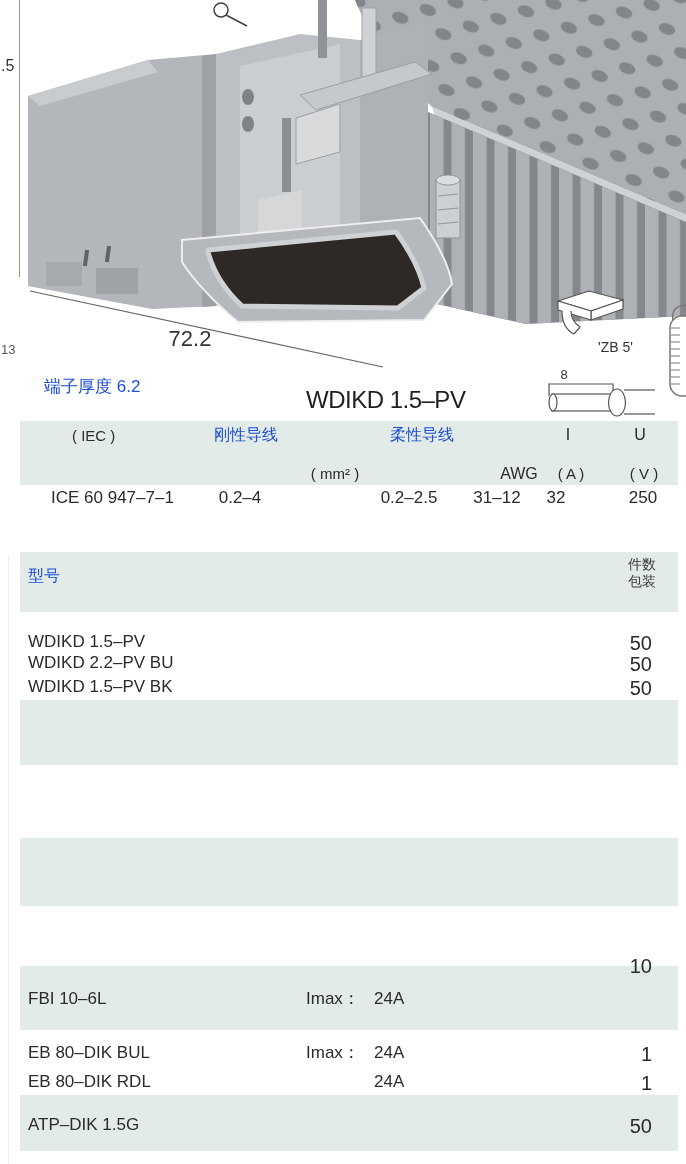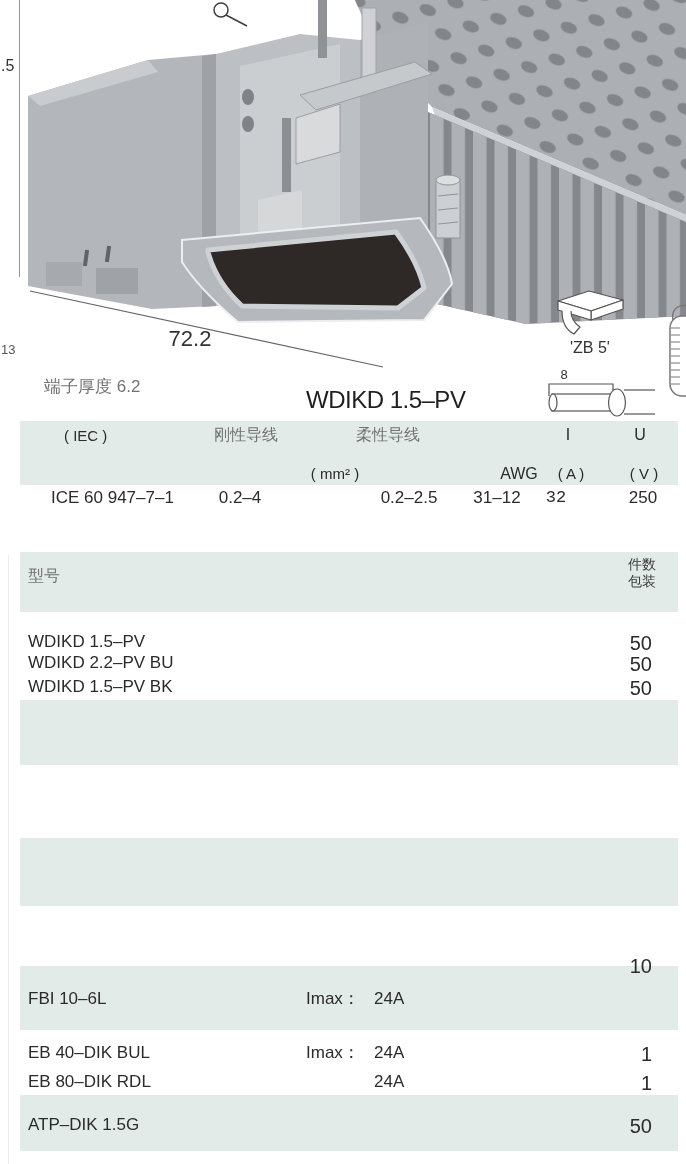--- a/index.html
+++ b/index.html
@@ -6,21 +6,21 @@
   body{
     width:686px;height:1164px;position:relative;overflow:hidden;
     background:#ffffff;color:#2b2b2b;
     font-family:"Liberation Sans","DejaVu Sans",sans-serif;
   }
   .t{position:absolute;white-space:nowrap;line-height:1.15;}
   .c{transform:translateX(-50%);}
   .band{position:absolute;left:20px;width:658px;background:#e2ebe8;}
   .qty{position:absolute;right:34px;text-align:right;font-size:20px;}
   .model{position:absolute;left:28px;font-size:17px;}
-  .cjk{color:#737373;}
+  .cjk{color:#1d4ed8;}
   .edge-shadow{position:absolute;left:8px;top:555px;width:1px;height:609px;background:#ededed;}
   .fs15{font-size:15px;}.fs16{font-size:16px;}.fs17{font-size:17px;}
   .qty-header{position:absolute;right:30px;top:556px;text-align:right;font-size:14px;line-height:17px;color:#3a3a3a;}
   .title{font-size:24px;letter-spacing:-0.5px;color:#1f1f1f;}
   .dim{color:#333;}
   svg{display:block;}
 </style>
 </head>
 <body>
 
@@ -127,41 +127,41 @@
     <line x1="624" y1="414" x2="655" y2="414" stroke="#555" stroke-width="1.2"></line>
     <ellipse cx="617" cy="402.5" rx="8.5" ry="13.5" fill="#ffffff" stroke="#555" stroke-width="1.2"></ellipse>
   </g>
 </svg>
 
 <div class="t fs16 dim" style="left:1px;top:57px;">.5</div>
 <div class="t dim" style="left:1px;top:343px;font-size:13px;color:#555;">13</div>
 <div class="t c dim" style="left:190px;top:326px;font-size:22px;">72.2</div>
 <div class="t fs17 cjk" style="left:44px;top:377px;">端子厚度 6.2</div>
 <div class="t title" style="left:306px;top:386px;">WDIKD 1.5–PV</div>
-<div class="t dim" style="left:570px;top:339px;font-size:16px;">'ZB 5'</div>
+<div class="t dim" style="left:598px;top:339px;font-size:14px;">'ZB 5'</div>
 <div class="t c dim" style="left:564px;top:368px;font-size:13px;">8</div>
 
 <div class="band" style="top: 421px; height: 64px; background: rgb(226, 235, 232);"></div>
 
-<div class="t fs15" style="left:64px;top:427px;">( IEC )</div>
+<div class="t fs15" style="left:72px;top:427px;">( IEC )</div>
 <div class="t c fs16 cjk" style="left:246px;top:426px;">刚性导线</div>
-<div class="t c fs16 cjk" style="left:388px;top:426px;">柔性导线</div>
+<div class="t c fs16 cjk" style="left:422px;top:426px;">柔性导线</div>
 <div class="t c fs16" style="left:568px;top:426px;">I</div>
 <div class="t c fs16" style="left:640px;top:426px;">U</div>
 
 <div class="t c fs15" style="left:335px;top:465px;">( mm² )</div>
 <div class="t c fs16" style="left:519px;top:465px;">AWG</div>
 <div class="t c fs15" style="left:571px;top:465px;">( A )</div>
 <div class="t c fs15" style="left:644px;top:465px;">( V )</div>
 
 <div class="t fs17" style="left:51px;top:488px;">ICE 60 947–7–1</div>
 <div class="t c fs17" style="left:240px;top:488px;">0.2–4</div>
 <div class="t c fs17" style="left:409px;top:488px;">0.2–2.5</div>
 <div class="t c fs17" style="left:497px;top:488px;">31–12</div>
-<div class="t c fs17" style="left:556px;top:488px;font-family:Liberation Mono, monospace;">32</div>
+<div class="t c fs17" style="left:556px;top:488px;">32</div>
 <div class="t c fs17" style="left:643px;top:488px;">250</div>
 
 <div class="band" style="top: 552px; height: 60px; background: rgb(226, 235, 232);"></div>
 <div class="t fs16 cjk" style="left:28px;top:567px;">型号</div>
 <div class="qty-header">
   <div>件数</div>
   <div>包装</div>
 </div>
 
 <div class="model" style="top:632px;">WDIKD 1.5–PV</div>
@@ -173,21 +173,21 @@
 
 <div class="band" style="top: 700px; height: 65px; background: rgb(226, 235, 232);"></div>
 <div class="band" style="top: 838px; height: 68px; background: rgb(226, 235, 232);"></div>
 
 <div class="band" style="top: 966px; height: 64px; background: rgb(226, 235, 232);"></div>
 <div class="model" style="top:989px;">FBI 10–6L</div>
 <div class="t fs17" style="left:306px;top:989px;">Imax：</div>
 <div class="t fs17" style="left:374px;top:989px;">24A</div>
 <div class="qty" style="top:955px;">10</div>
 
-<div class="model" style="top:1043px;">EB 40–DIK BUL</div>
+<div class="model" style="top:1043px;">EB 80–DIK BUL</div>
 <div class="t fs17" style="left:306px;top:1043px;">Imax：</div>
 <div class="t fs17" style="left:374px;top:1043px;">24A</div>
 <div class="qty" style="top:1043px;">1</div>
 
 <div class="model" style="top:1072px;">EB 80–DIK RDL</div>
 <div class="t fs17" style="left:374px;top:1072px;">24A</div>
 <div class="qty" style="top:1072px;">1</div>
 
 <div class="band" style="top: 1095px; height: 56px; background: rgb(226, 235, 232);"></div>
 <div class="model" style="top:1115px;">ATP–DIK 1.5G</div>

